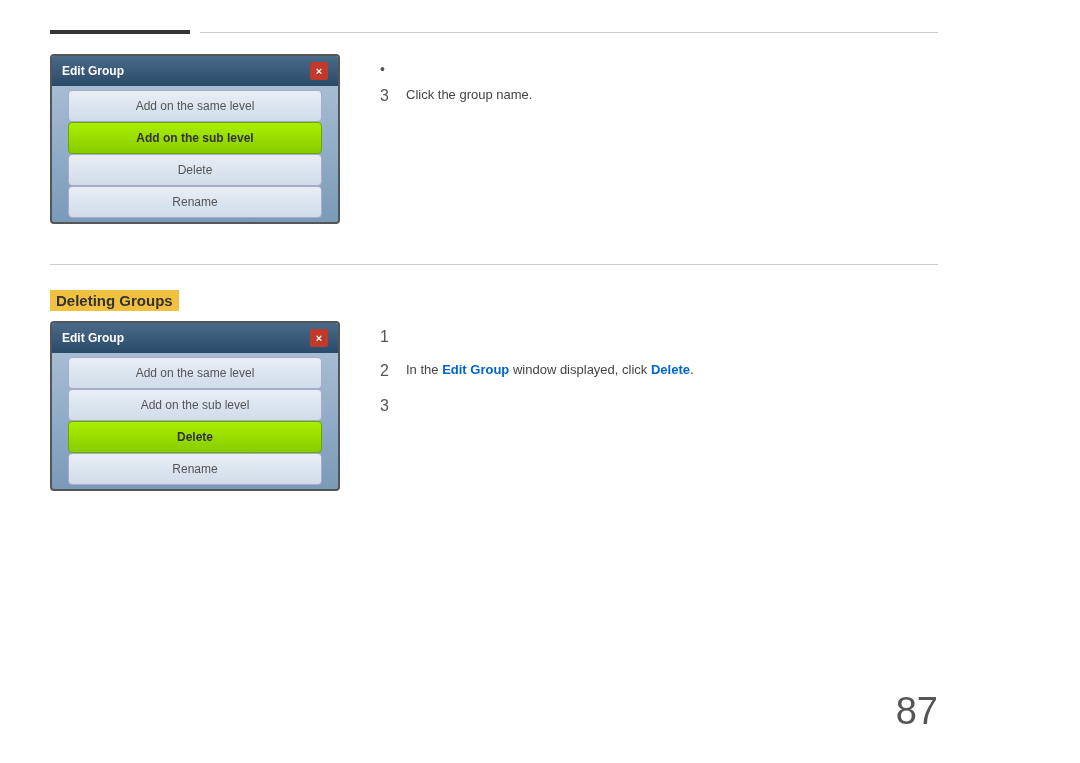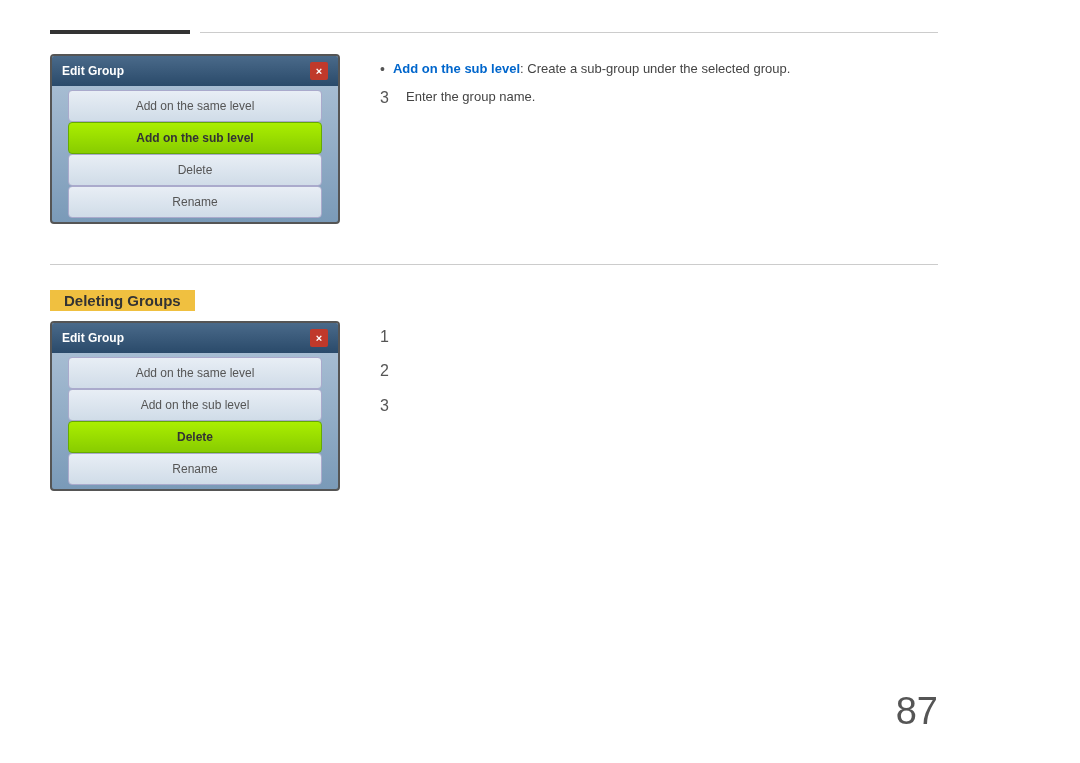--- a/index.html
+++ b/index.html
@@ -118,21 +118,21 @@
       color: #333;
       font-weight: bold;
     }
 
     
     .section-title {
       font-size: 15px;
       font-weight: bold;
       color: #333;
       background-color: #f0c040;
-      padding: 2px 14px;
+      padding: 2px 6px;
       display: inline-block;
       margin-bottom: 10px;
     }
 
     
     .step {
       display: flex;
       align-items: flex-start;
       margin-bottom: 12px;
       gap: 8px;
@@ -211,27 +211,24 @@
           <div class="dialog-btn highlighted-green">Add on the sub level</div>
           <div class="dialog-btn">Delete</div>
           <div class="dialog-btn">Rename</div>
         </div>
       </div>
     </div>
 
     <div class="right-content">
       <div class="bullet-item">
         <span class="bullet-dot">•</span>
-        <span class="step-text">
-          <span class="link-blue">Add on the sub level</span><span>: Create a sub-group under the selected group.</span>
-        </span>
       </div>
       <div class="step">
         <span class="step-number">3</span>
-        <span class="step-text">Enter the group name.</span>
+        <span class="step-text">Click the group name.</span>
       </div>
     </div>
   </div>
 
   <div class="section-rule"></div>
 
   <div>
     <div class="section-title">Deleting Groups</div>
 
     <div class="section">
@@ -250,20 +247,23 @@
           </div>
         </div>
       </div>
 
       <div class="right-content">
         <div class="step">
           <span class="step-number">1</span>
         </div>
         <div class="step">
           <span class="step-number">2</span>
+          <span class="step-text">
+            <span>In the </span><span class="link-blue">Edit Group</span><span> window displayed, click </span><span class="link-blue">Delete</span><span>.</span>
+          </span>
         </div>
         <div class="step">
           <span class="step-number">3</span>
         </div>
       </div>
     </div>
   </div>
 
   <div class="page-number">87</div>
 

